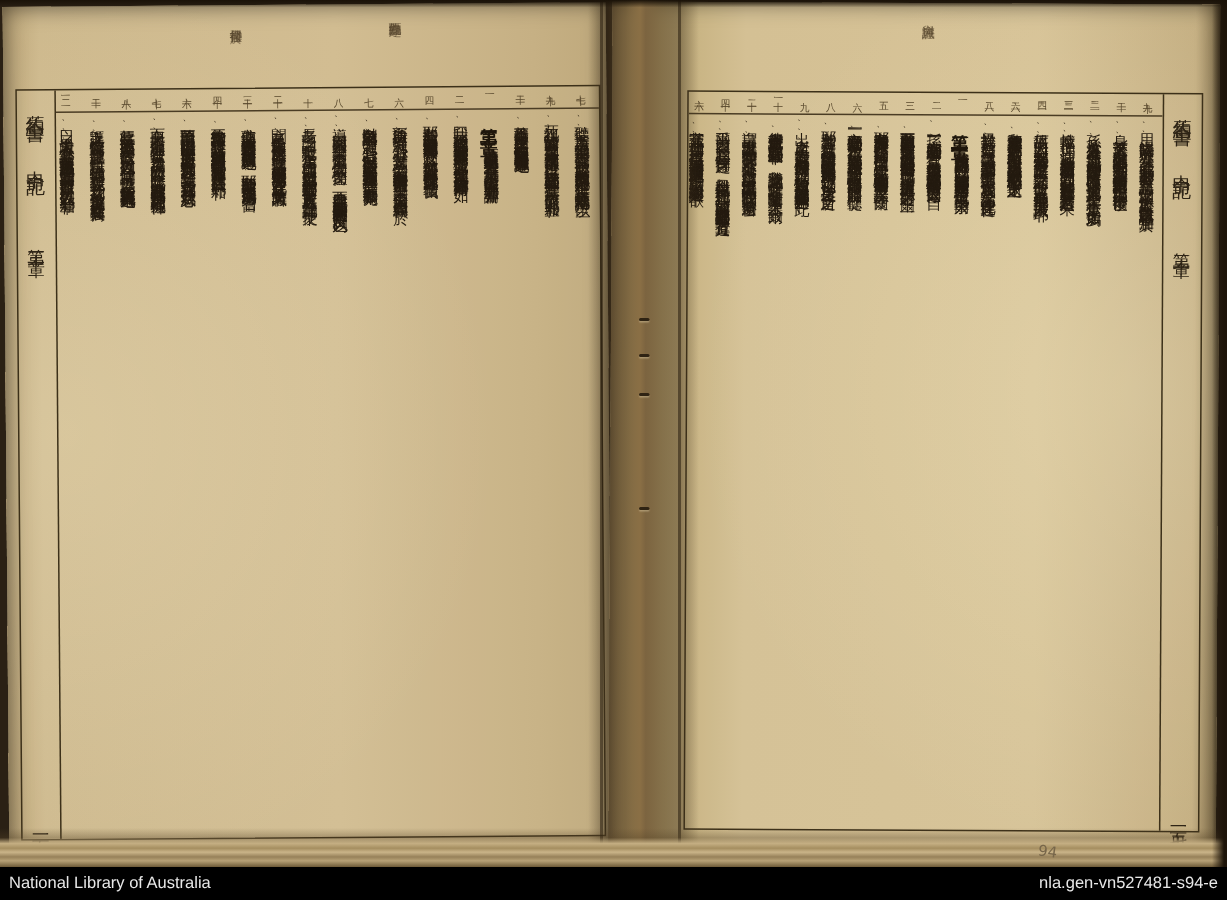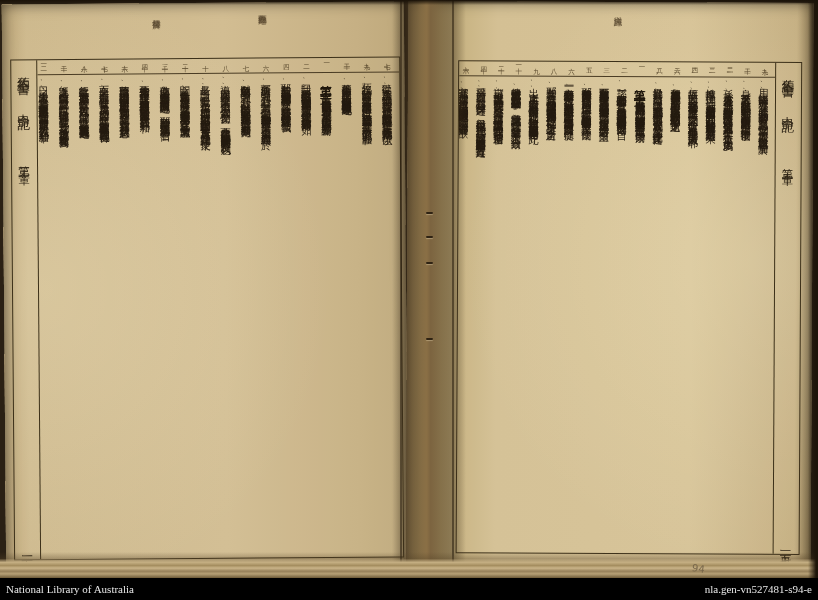--- a/index.html
+++ b/index.html
@@ -95,21 +95,21 @@
     background:linear-gradient(180deg,#1a1208,rgba(26,18,8,0));}
   .pencil{
     position:absolute;left:692px;top:563px;
     font-family:"DejaVu Sans",sans-serif;font-size:10px;color:#77664a;
     transform:rotate(8deg);
   }
   
   .bar{
     position:absolute;left:0;right:0;bottom:0;height:22px;background:#000;
     display:flex;align-items:center;justify-content:space-between;
-    font-family:Liberation Serif, serif;
+    font-family:Liberation Sans, sans-serif;
     font-size:11px;color:#e8e8e8;padding:0 6px;box-sizing:border-box;
   }
 </style>
 </head>
 <body>
 
 <div class="scan">
 
   <div class="page page-left" id="pageLeft">
     <div class="top-note note-l0">摩西臨終之勸勉</div>

